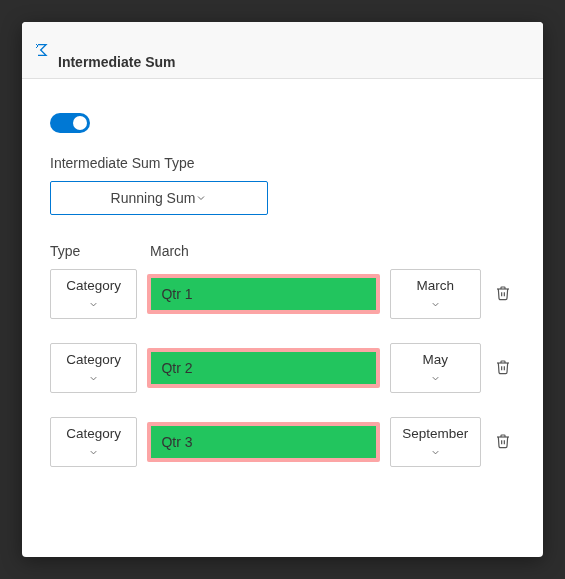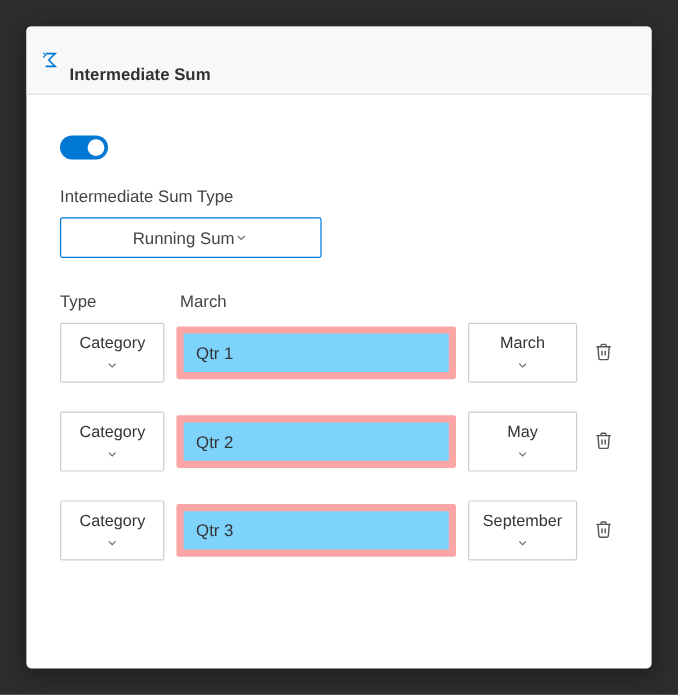--- a/index.html
+++ b/index.html
@@ -36,22 +36,22 @@
   .rows { display: flex; flex-direction: column; gap: 24px; }
   .row { display: flex; align-items: center; gap: 10px; }
   .sel {
     display: flex; align-items: center; justify-content: space-between; gap: 6px;
     border: 1px solid #ccc; border-radius: 2px; padding: 8px 9px; font-size: 13.5px;
     color: #333; cursor: pointer; background: #fff; flex-direction: column;
   }
   .sel.type { width: 90px; }
   .sel.month { width: 94px; }
   .input {
-    border: 6px solid #fca5a5; border-radius: 2px; padding: 8px 10px; font-size: 14px;
-    width: 240px; color: #333; background: #7dd3fc;
+    border: 4px solid #fca5a5; border-radius: 2px; padding: 8px 10px; font-size: 14px;
+    width: 240px; color: #333; background: #22c55e;
   }
   .trash-btn {
     background: none; border: none; cursor: pointer; color: #555; padding: 4px;
     display: flex; align-items: center;
   }
 </style>
 </head>
 <body>
 
 <div class="panel">

